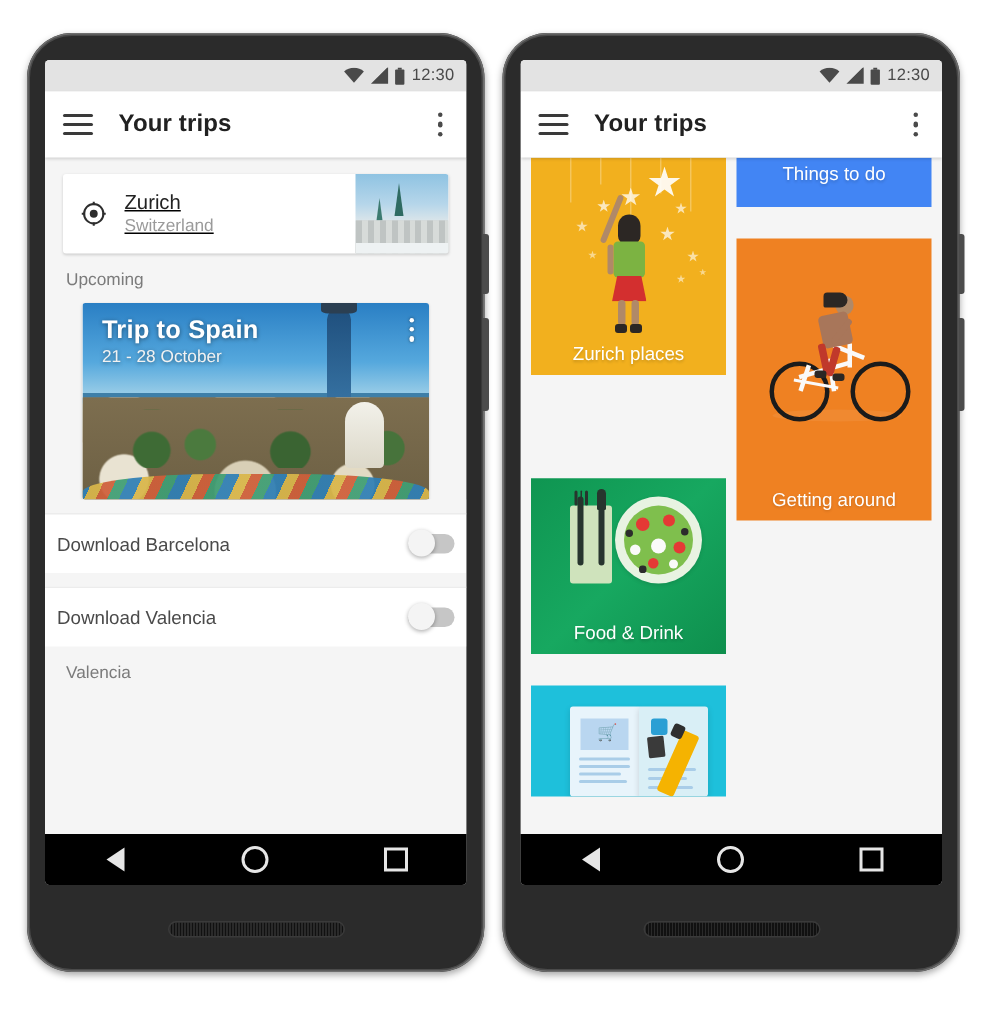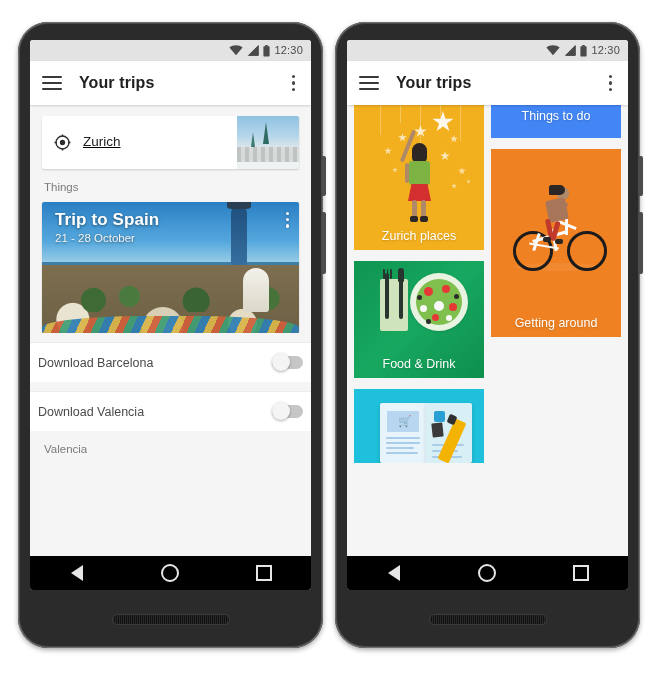--- a/index.html
+++ b/index.html
@@ -90,21 +90,21 @@
     border-left:3px solid transparent;border-right:3px solid transparent;border-bottom:22px solid #2f6b62;}
   .cthumb .spire2{position:absolute;left:14px;top:16px;width:0;height:0;
     border-left:2.5px solid transparent;border-right:2.5px solid transparent;border-bottom:15px solid #3c7a70;}
   .cthumb .roofs{position:absolute;left:0;right:0;bottom:0;height:22px;
     background:#c9ccc9;
     background-image:repeating-linear-gradient(90deg,#bfc4c3 0 4px,#d7dbd9 4px 8px);}
   .cthumb .snow{position:absolute;left:0;right:0;bottom:0;height:7px;background:#eef2f3;}
 
   .sectionlbl{font-size:11.5px;color:#7b7b7b;padding:12px 14px 9px 14px;}
 
-  .tripcard{margin:0 12px;border-radius:2px;overflow:hidden;
+  .tripcard{margin:0 25px;border-radius:2px;overflow:hidden;
             box-shadow:0 1px 2px rgba(0,0,0,.17);background:#fff;}
   .triphero{height:131px;position:relative;overflow:hidden;
      background:linear-gradient(#2a7fc4 0%,#55a8dd 30%,#9fd0e8 48%,#c8d8cf 55%,#b5a887 70%,#9b8f6e 100%);}
   .triphero .sea{position:absolute;left:0;right:0;top:46%;height:5%;background:#3e7fa8;}
   .triphero .cityband{position:absolute;left:0;right:0;top:51%;height:20%;
      background:#c3b69c;
      background-image:repeating-linear-gradient(90deg,#b7a98e 0 3px,#cfc3aa 3px 7px,#a79a80 7px 10px);}
   .triphero .park{position:absolute;left:0;right:0;bottom:0;height:52%;
      background:#8e7d5b;
      background-image:
@@ -140,31 +140,31 @@
   .dlrow:first-of-type{border-top:none;}
   .dllbl{font-size:12.5px;color:#4a4a4a;flex:1;}
   .switch{width:31px;height:13px;border-radius:7px;background:#c6c6c6;position:relative;cursor:pointer;flex:0 0 31px;}
   .switch i{position:absolute;left:0;top:-3px;width:18px;height:18px;border-radius:50%;
      background:#f4f4f4;box-shadow:0 1px 3px rgba(0,0,0,.32);display:block;}
   .divider-gap{height:9px;background:#f5f5f5;}
 
   
   .grid{flex:1;background:#f5f5f5;position:relative;overflow:hidden;padding:0 7px;}
   .cols{display:flex;gap:7px;height:100%;}
-  .col{flex:1;display:flex;flex-direction:column;gap:11px;}
+  .col{flex:1;display:flex;flex-direction:column;gap:21px;}
   .col.colR{padding-top:0;}
   .tile{position:relative;overflow:hidden;flex:0 0 auto;}
   .tile .tl{position:absolute;left:0;right:0;bottom:7px;text-align:center;
      font-size:12.5px;color:#ffffff;text-shadow:0 1px 2px rgba(0,0,0,.18);}
   .tile.cut-top .tl{top:4px;bottom:auto;}
 
   .t-things{background:#4285f4;height:33px;}
   .t-saved{background:#f2b01e;height:145px;}
   .t-day{background:#4ec3f0;height:160px;}
-  .t-food{background:#12a05a;background-image:linear-gradient(135deg,#0f9551 0%,#17a860 50%,#0e8f4d 100%);height:117px;}
+  .t-food{background:#12a05a;background-image:linear-gradient(135deg,#0f9551 0%,#17a860 50%,#0e8f4d 100%);height:117px;margin-top:48px;}
   .t-get{background:#ef8122;height:188px;}
   .t-guide{background:#1ec0db;height:74px;}
 
   
   .ill{position:absolute;inset:0;}
   .star{position:absolute;background:#fff;opacity:.9;
     clip-path:polygon(50% 0,61% 35%,98% 35%,68% 57%,79% 91%,50% 70%,21% 91%,32% 57%,2% 35%,39% 35%);}
   .strand{position:absolute;width:1px;background:rgba(255,255,255,.28);}
 
   .girl-head{position:absolute;width:15px;height:20px;background:#2c2724;border-radius:8px 8px 6px 6px;}
@@ -257,30 +257,31 @@
             <svg class="ci" viewBox="0 0 20 20">
               <circle cx="10" cy="10" r="7.6" fill="none" stroke="#2d2d2d" stroke-width="1.6"></circle>
               <circle cx="10" cy="10" r="3.1" fill="#2d2d2d"></circle>
               <line x1="10" y1="0.6" x2="10" y2="3.3" stroke="#2d2d2d" stroke-width="1.6"></line>
               <line x1="10" y1="16.7" x2="10" y2="19.4" stroke="#2d2d2d" stroke-width="1.6"></line>
               <line x1="0.6" y1="10" x2="3.3" y2="10" stroke="#2d2d2d" stroke-width="1.6"></line>
               <line x1="16.7" y1="10" x2="19.4" y2="10" stroke="#2d2d2d" stroke-width="1.6"></line>
             </svg>
             <div class="ctxt">
               <span class="cname">Zurich</span>
+              <span class="csub">Switzerland</span>
             </div>
             <div class="cthumb">
               <div class="spire"></div>
                 <div class="spire2"></div>
               <div class="roofs"></div>
                 <div class="snow"></div>
             </div>
           </div>
 
-          <div class="sectionlbl">Things</div>
+          <div class="sectionlbl">Upcoming</div>
 
           <div class="tripcard">
             <div class="triphero">
               <div class="sea"></div>
               <div class="cityband"></div>
               <div class="tower"></div>
               <div class="park"></div>
               <div class="foliage"></div>
               <div class="towerwhite"></div>
               <div class="mosaic"></div>

